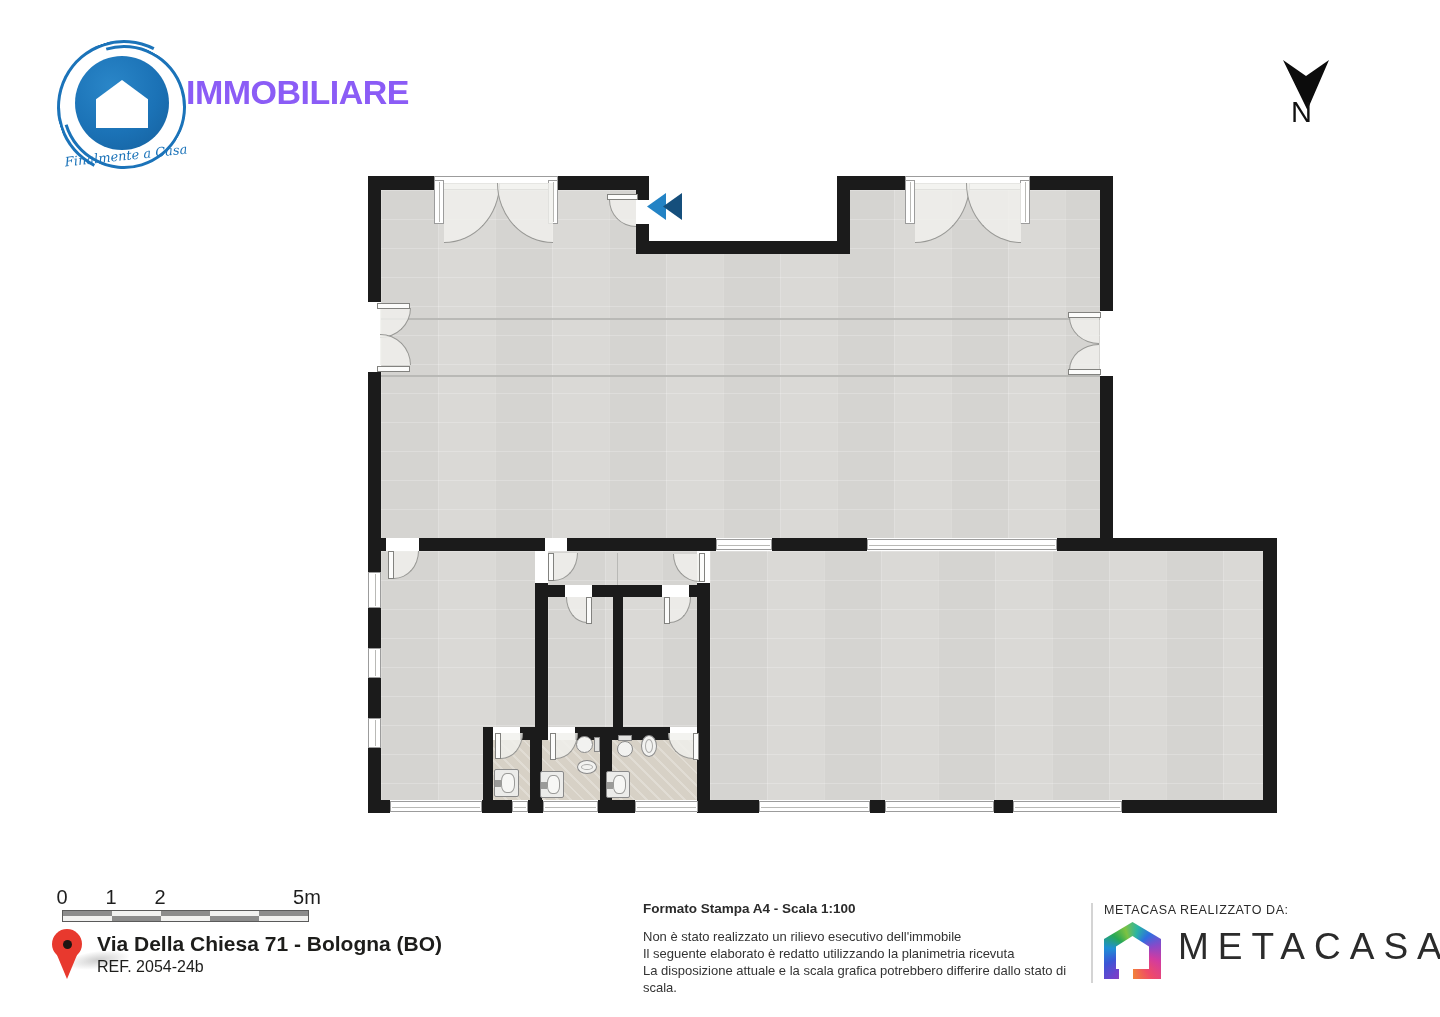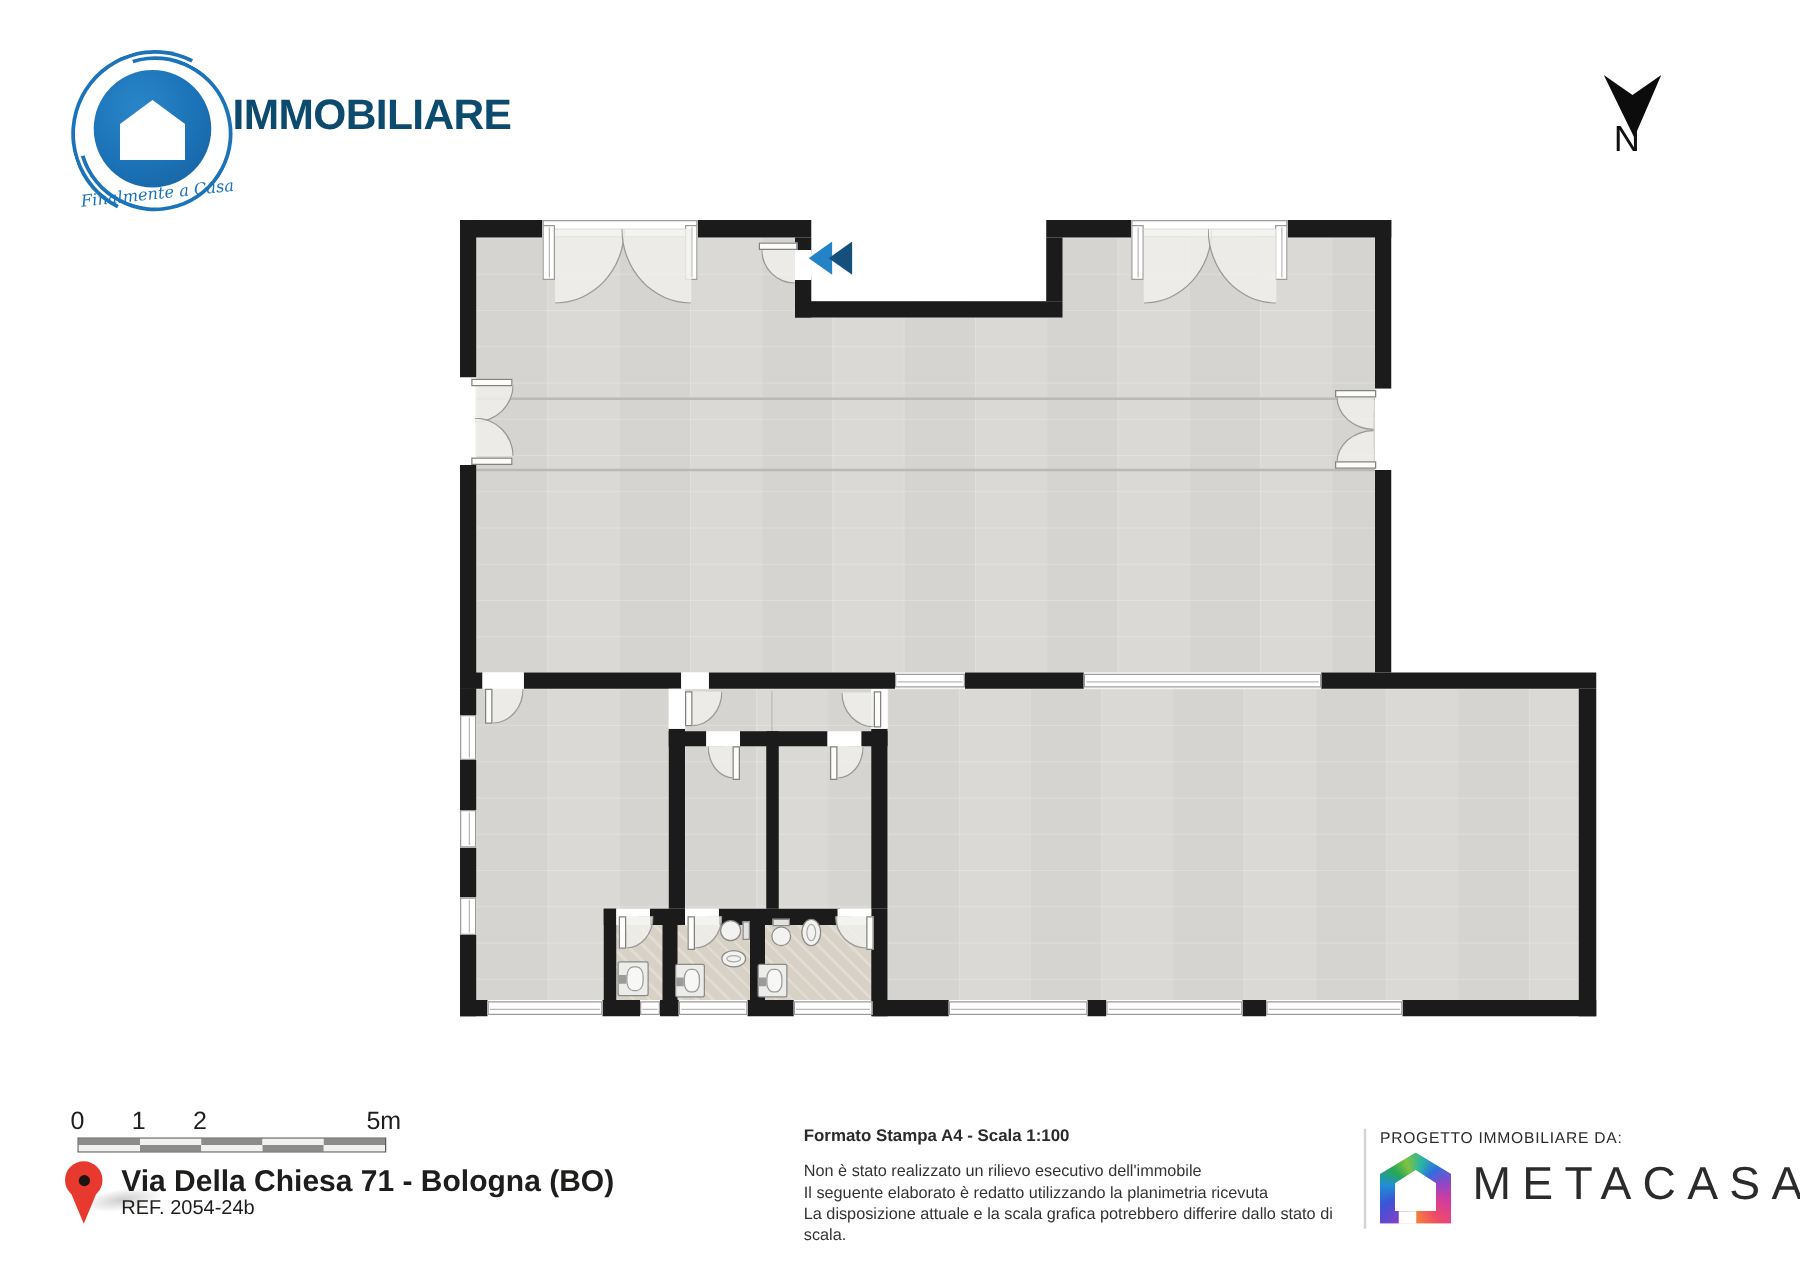--- a/index.html
+++ b/index.html
@@ -13,21 +13,21 @@
   .ring.r1{left:4px;top:3px;width:118px;height:118px;border-left-color:transparent;transform:rotate(28deg);}
   .ring.r2{left:-1px;top:-2px;width:128px;height:128px;border-right-color:transparent;border-bottom-color:transparent;transform:rotate(-18deg);}
   .logo-disc{position:absolute;left:17px;top:14px;width:94px;height:94px;border-radius:50%;
              background:radial-gradient(circle at 38% 32%, #2a86c8 0%, #1b72b6 55%, #155f9c 100%);}
   .logo-house{position:absolute;left:38px;top:38px;width:52px;height:48px;background:#fff;
               clip-path:polygon(50% 0,100% 40%,100% 100%,0 100%,0 40%);}
   .logo-tagline{position:absolute;left:-5px;top:106px;width:146px;text-align:center;
                 font-family:"DejaVu Serif",serif;font-style:italic;font-size:13px;color:#1b73b9;
                 transform:rotate(-6deg);}
   .brand{position:absolute;left:186px;top:74px;font-weight:bold;font-size:34px;line-height:36px;
-         letter-spacing:-0.5px;color:#0c4a6e;}
+         letter-spacing:-0.5px;color:#8b5cf6;}
 
   .north-arrow{position:absolute;left:1283px;top:60px;width:46px;height:50px;background:#0c0c0c;
                clip-path:polygon(0 0,50% 32%,100% 0,53% 100%);}
   .north-label{position:absolute;left:1291px;top:96px;font-size:29px;color:#111;}
 
   
   #plan{position:absolute;inset:0;}
   .floor-tile{position:absolute;background-color:#d9d8d5;
     background-image:
       linear-gradient(rgba(255,255,255,.22) 1px, transparent 1px),
@@ -68,21 +68,21 @@
   .sb-seg.dark{background:#8c8c8c;}
   .sb-seg.light{background:#f1f1f0;}
 
   .pin-shadow{position:absolute;left:66px;top:951px;width:64px;height:18px;border-radius:50%;
               background:radial-gradient(closest-side,#cdcdcd,rgba(205,205,205,0));transform:rotate(-7deg);}
   .pin{position:absolute;left:50px;top:929px;width:36px;height:52px;}
   .pin .head{position:absolute;left:2px;top:0;width:30px;height:30px;border-radius:50%;background:#e8392e;}
   .pin .dot{position:absolute;left:13px;top:11px;width:9px;height:9px;border-radius:50%;background:#1d1512;}
   .pin .tail{position:absolute;left:7px;top:26px;width:20px;height:24px;background:#e8392e;clip-path:polygon(0 0,100% 0,50% 100%);}
 
-  .addr1{position:absolute;left:97px;top:932px;font-size:24px;font-weight:600;color:#1d1d1b;}
+  .addr1{position:absolute;left:97px;top:932px;font-size:21px;font-weight:600;color:#1d1d1b;}
   .addr2{position:absolute;left:97px;top:958px;font-size:16px;font-weight:500;color:#1d1d1b;}
 
   .print-block{position:absolute;left:643px;top:901px;width:442px;text-align:left;color:#333;}
   .print-info{font-size:13.5px;font-weight:bold;color:#2b2b2b;margin-bottom:12px;}
   .discl{font-size:13px;line-height:17px;}
 
   .divider{position:absolute;left:1091px;top:903px;width:2px;height:80px;background:#d4d4d4;}
 
   .credit-label{position:absolute;left:1104px;top:903px;font-size:12.5px;letter-spacing:.6px;font-weight:500;color:#2b2b2b;}
   .mc-icon{position:absolute;left:1104px;top:922px;width:57px;height:57px;}
@@ -294,21 +294,21 @@
 
   <div class="print-block">
     <div class="print-info">Formato Stampa A4 - Scala 1:100</div>
     <div class="discl">Non è stato realizzato un rilievo esecutivo dell'immobile</div>
     <div class="discl">Il seguente elaborato è redatto utilizzando la planimetria ricevuta</div>
     <div class="discl">La disposizione attuale e la scala grafica potrebbero differire dallo stato di scala.</div>
   </div>
 
   <div class="divider"></div>
 
-  <div class="credit-label">PROGETTO IMMOBILIARE DA:</div>
+  <div class="credit-label">METACASA REALIZZATO DA:</div>
   <div class="mc-icon">
     <div class="mc-outer"></div>
       <div class="mc-inner"></div>
       <div class="mc-door"></div>
   </div>
   <div class="mc-brand">METACASA</div>
 
 </div>
 
 </body></html>

